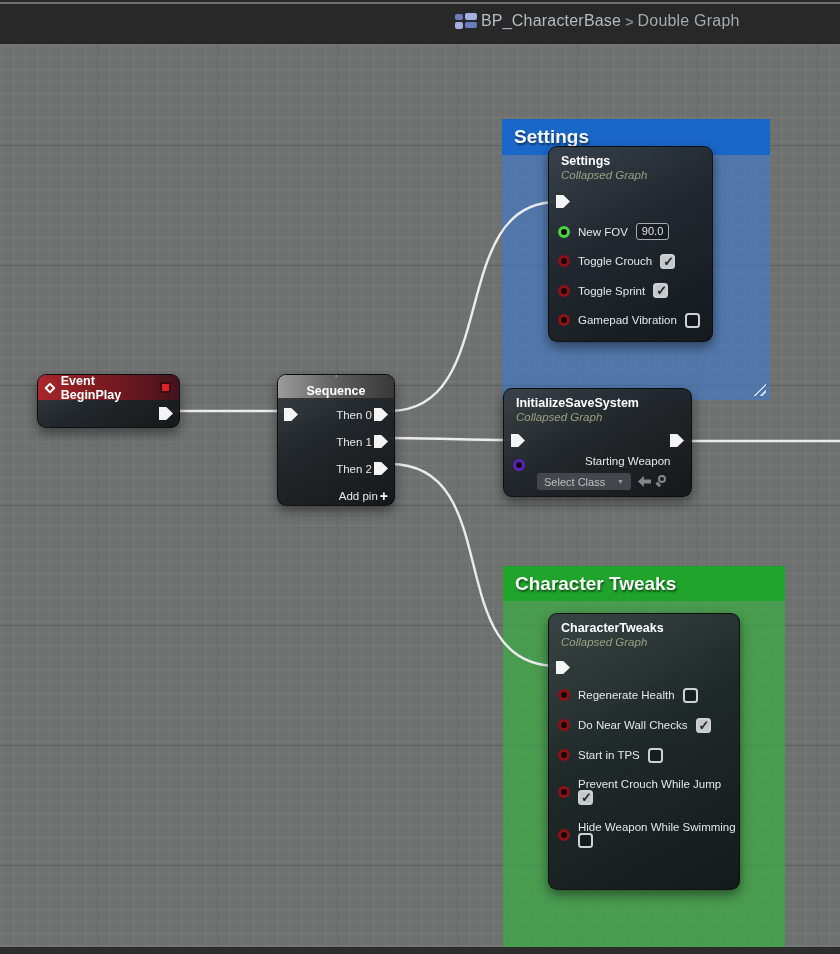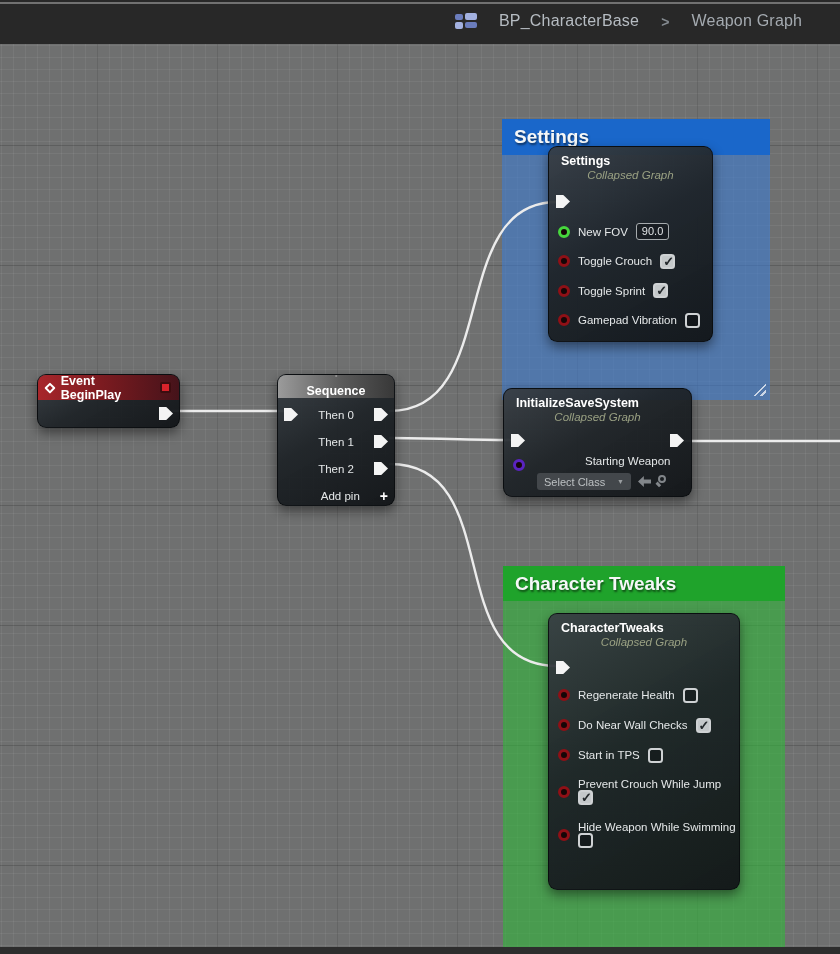--- a/index.html
+++ b/index.html
@@ -3,21 +3,21 @@
 <meta charset="utf-8">
 <style>
   * { margin:0; padding:0; box-sizing:border-box; }
   html,body { width:840px; height:954px; overflow:hidden; background:#6f7070;
     font-family:"Liberation Sans", sans-serif; }
   #stage { position:relative; width:840px; height:954px; overflow:hidden; }
 
   
   #topbar { position:absolute; left:0; top:0; width:840px; height:44px; background:#282828; z-index:10; }
   #topbar .topline { position:absolute; left:0; top:2px; width:100%; height:2px; background:#8a8a8a; opacity:.75; }
-  #breadcrumb { position:absolute; left:455px; top:12px; display:flex; align-items:flex-end; gap:22px;
+  #breadcrumb { position:absolute; left:455px; top:12px; display:flex; align-items:flex-end; gap:4px;
     font-size:16px; letter-spacing:.2px; }
   .bp-icon { position:relative; width:22px; height:17px; }
   .bp-icon i { position:absolute; border-radius:2px; }
   .bp-icon .a { left:0;  top:1px;  width:8px;  height:6px; background:#6b7dbd; }
   .bp-icon .b { left:0;  top:9px;  width:8px;  height:7px; background:#a3b1e0; }
   .bp-icon .c { left:10px; top:0;  width:12px; height:7px; background:#a3b1e0; }
   .bp-icon .d { left:10px; top:9px; width:12px; height:6px; background:#6b7dbd; }
   .crumb-main { color:#b6bcc2; font-weight:500; }
   .crumb-sep  { color:#858b91; font-weight:700; font-size:14px; }
   .crumb-sub  { color:#a4aab0; font-weight:500; }
@@ -55,21 +55,21 @@
 
   
   .node { position:absolute; z-index:3; border-radius:9px; border:1px solid rgba(8,10,12,.8);
     background:linear-gradient(150deg, rgba(56,62,68,.94) 0%, rgba(30,35,39,.95) 45%, rgba(18,21,24,.96) 100%);
     box-shadow:0 5px 12px rgba(0,0,0,.45); }
   .node-header { height:25px; border-radius:8px 8px 0 0; display:flex; align-items:center;
     gap:7px; padding:0 8px; color:#fff; font-size:12.5px; font-weight:700; }
   .hdr-red  { background:linear-gradient(to right,#a8262b 0%,#7c1b20 45%,#45131a 100%); }
   .hdr-gray { background:linear-gradient(to right,#9b9b9b 0%,#5a5a5a 55%,#383838 100%); height:23px;flex-direction:column; }
   .ntitle { color:#fff; font-size:12.5px; font-weight:700; }
-  .nsub   { color:#9aa183; font-size:11.5px; font-style:italic; margin-top:1px;text-align:center; }
+  .nsub   { color:#9aa183; font-size:11.5px; font-style:italic; margin-top:1px; }
 
   .execpin { width:14px; height:13px; background:#f4f4f4;
     clip-path:polygon(0 0,52% 0,100% 50%,52% 100%,0 100%); }
   .pin { width:12px; height:12px; border-radius:50%; background:#150607; flex:0 0 auto; }
   .pin.bool  { border:3.5px solid #8f1016; }
   .pin.float { border:3.5px solid #46d73d; }
   .pin.class { border:3.5px solid #5a23c0; }
 
   .checkbox { width:15px; height:15px; border:2px solid #cfd2d4; border-radius:3.5px;
     background:rgba(10,12,14,.35); position:relative; flex:0 0 auto; }
@@ -85,21 +85,21 @@
   
   #node-beginplay { left:37px; top:374px; width:143px; height:54px; }
   .diamond { width:8px; height:8px; border:2px solid #fff; transform:rotate(45deg); border-radius:1px; }
   .redbox { width:11px; height:11px; margin-left:auto; background:#d8232b; border:2px solid #3c0d10; border-radius:2px; }
   #node-beginplay .execpin { position:absolute; right:6px; top:32px; }
 
   
   #node-sequence { left:277px; top:374px; width:118px; height:132px; }
   .seq-icon { display:inline-block; }
   #node-sequence .rows { padding:3px 6px 0 6px; }
-  #node-sequence .srow { height:27px; display:flex; align-items:center; justify-content:flex-end; gap:20px; }
+  #node-sequence .srow { height:27px; display:flex; align-items:center; justify-content:flex-end; gap:2px; }
   #node-sequence .srow .execpin.in { margin-right:auto; }
   .addplus { color:#fff; font-size:14px; font-weight:700; line-height:12px; }
 
   
   .cg-head { padding:7px 12px 0 12px; }
   #node-initsave { left:503px; top:388px; width:189px; height:109px; }
   #node-initsave .exin  { position:absolute; left:7px;  top:45px; }
   #node-initsave .exout { position:absolute; right:7px; top:45px; }
   #node-initsave .wlabel { position:absolute; left:41px; top:66px; color:#e4e7e8; font-size:11.5px;margin-left:40px; }
   #node-initsave .pin.class { position:absolute; left:9px; top:70px; }
@@ -136,21 +136,21 @@
     <div class="topline"></div>
     <div id="breadcrumb">
       <span class="bp-icon">
         <i class="a"></i>
           <i class="b"></i>
           <i class="c"></i>
           <i class="d"></i>
       </span>
       <span class="crumb-main">BP_CharacterBase</span>
       <span class="crumb-sep">&gt;</span>
-      <span class="crumb-sub">Weapon Graph</span>
+      <span class="crumb-sub">Double Graph</span>
     </div>
   </div>
 
   <div id="graph">
 
     <div class="comment" id="comment-settings">
       <div class="chead">
         <span>Settings</span>
       </div>
       <div class="cbody"></div>

